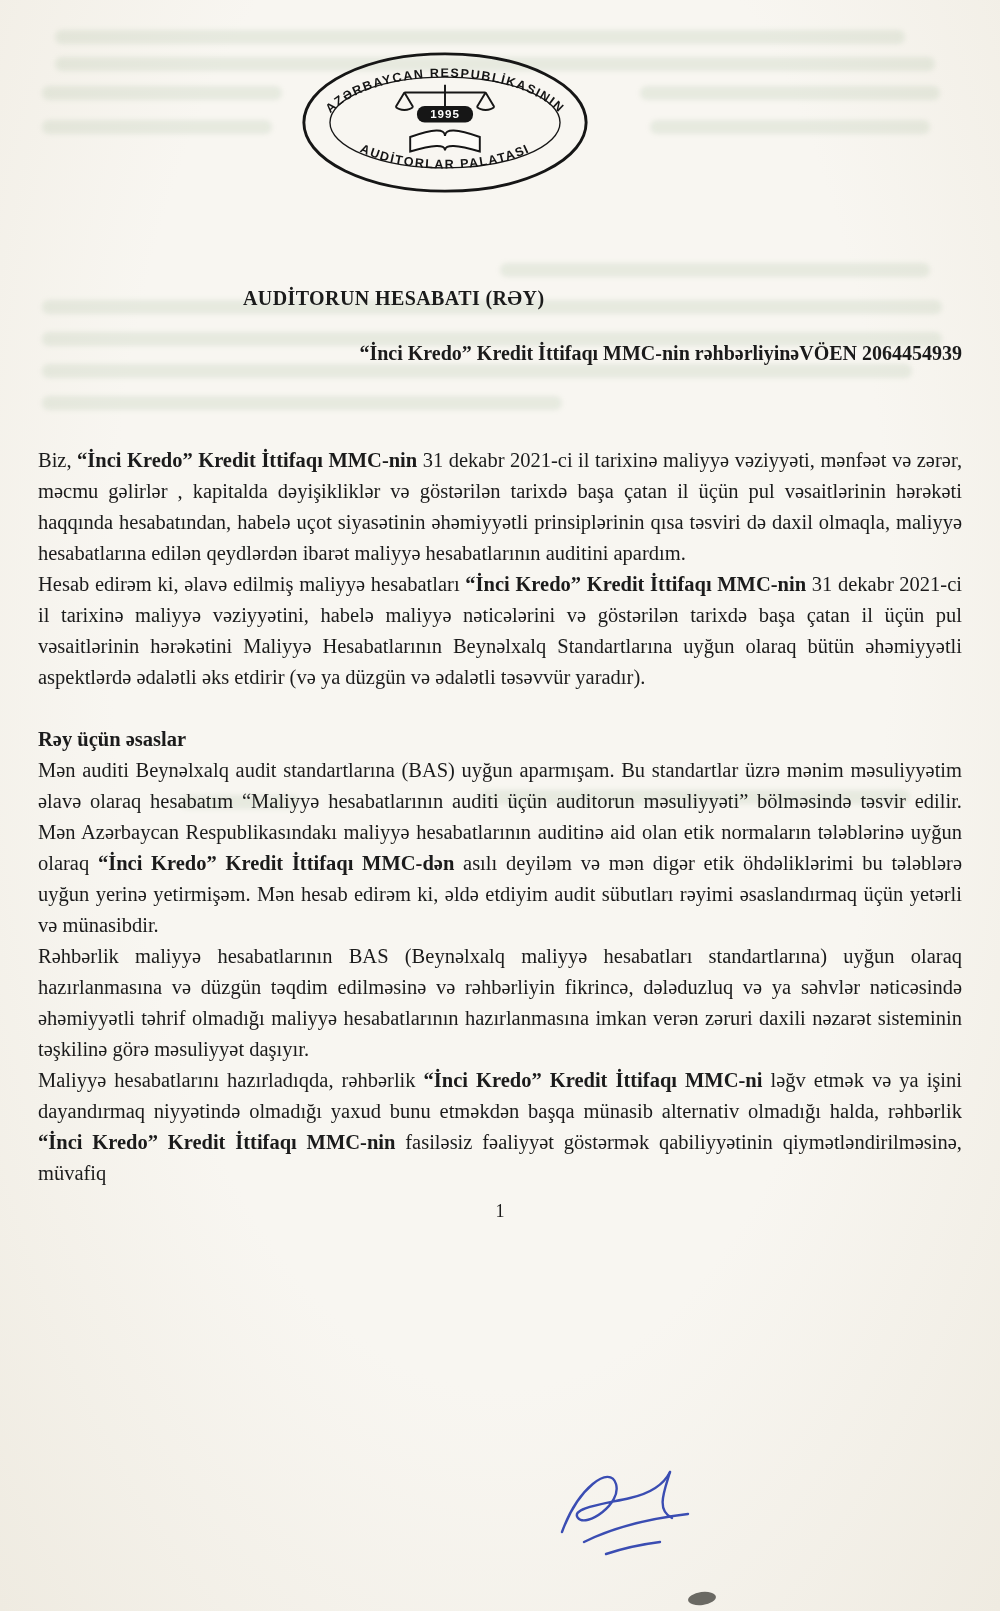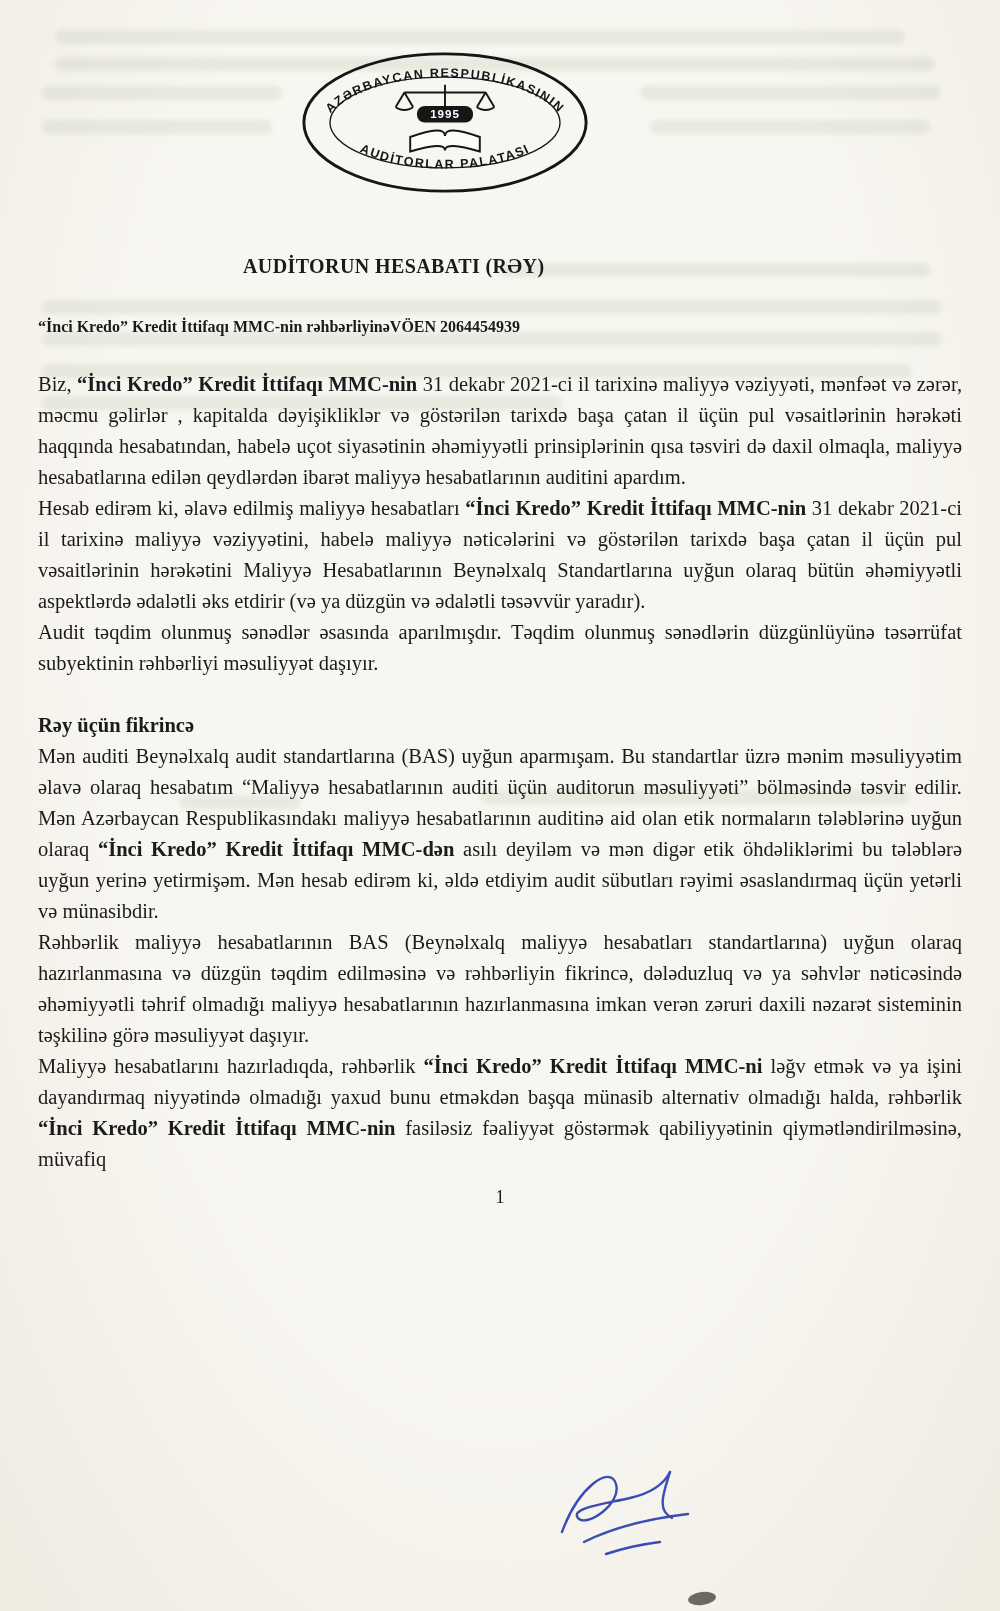--- a/index.html
+++ b/index.html
@@ -12,28 +12,28 @@
     color:#1b1b1b;
     overflow:hidden;
   }
   .inner{position:relative;z-index:2;padding:0 38px;}
   .seal-wrap{ text-align:center; margin-top:50px; transform:translateX(-55px); }
   .seal{ display:inline-block; }
   .seal-arc{ font:700 13px "Liberation Sans", sans-serif; letter-spacing:1.6px; fill:#141414; }
   .seal-year{ font:700 12px "Liberation Sans", sans-serif; letter-spacing:1px; }
   .doc-title{
     font-size:20px;font-weight:700;letter-spacing:.4px;
-    margin:56px 0 0 205px;
+    margin:88px 0 0 205px;
   }
   .addr-row{
-    display:flex;justify-content:flex-start;align-items:baseline;
-    margin-top:40px;font-size:16px;font-weight:700;
+    display:flex;justify-content:flex-end;align-items:baseline;
+    margin-top:32px;font-size:20px;font-weight:700;
   }
   .content{
-    margin-top:33px;
+    margin-top:80px;
     font-size:20.5px;line-height:31px;
     text-align:justify;
   }
   .para{margin:0;}
   .heading{font-weight:700;margin:31px 0 0 0;}
   .b{font-weight:700;}
   .page-number{
     text-align:center;font-size:18px;margin-top:12px;
   }
   .bleed{
@@ -100,22 +100,21 @@
     <div class="doc-title">AUDİTORUN HESABATI (RƏY)</div>
 
     <div class="addr-row">
       <span>“İnci Kredo” Kredit İttifaqı MMC-nin rəhbərliyinə</span>
       <span>VÖEN 2064454939</span>
     </div>
 
     <div class="content" id="doc-content">
         <p class="para"><span>Biz, </span><span class="b">“İnci Kredo” Kredit İttifaqı MMC-nin </span><span>31 dekabr 2021-ci il tarixinə maliyyə vəziyyəti, mənfəət və zərər, məcmu gəlirlər , kapitalda dəyişikliklər və göstərilən tarixdə başa çatan il üçün pul vəsaitlərinin hərəkəti haqqında hesabatından, habelə uçot siyasətinin əhəmiyyətli prinsiplərinin qısa təsviri də daxil olmaqla, maliyyə hesabatlarına edilən qeydlərdən ibarət maliyyə hesabatlarının auditini apardım.</span></p>
         <p class="para"><span>Hesab edirəm ki, əlavə edilmiş maliyyə hesabatları </span><span class="b">“İnci Kredo” Kredit İttifaqı MMC-nin </span><span>31 dekabr 2021-ci il tarixinə maliyyə vəziyyətini, habelə maliyyə nəticələrini və göstərilən tarixdə başa çatan il üçün pul vəsaitlərinin hərəkətini Maliyyə Hesabatlarının Beynəlxalq Standartlarına uyğun olaraq bütün əhəmiyyətli aspektlərdə ədalətli əks etdirir (və ya düzgün və ədalətli təsəvvür yaradır).</span></p>
-        <p class="para"><span>Audit təqdim olunmuş sənədlər əsasında aparılmışdır. Təqdim olunmuş sənədlərin düzgünlüyünə təsərrüfat subyektinin rəhbərliyi məsuliyyət daşıyır.</span></p>
-        <div class="heading"><span class="b">Rəy üçün fikrincə</span></div>
+        <div class="heading"><span class="b">Rəy üçün əsaslar</span></div>
         <p class="para"><span>Mən auditi Beynəlxalq audit standartlarına (BAS) uyğun aparmışam. Bu standartlar üzrə mənim məsuliyyətim əlavə olaraq hesabatım “Maliyyə hesabatlarının auditi üçün auditorun məsuliyyəti” bölməsində təsvir edilir. Mən Azərbaycan Respublikasındakı maliyyə hesabatlarının auditinə aid olan etik normaların tələblərinə uyğun olaraq </span><span class="b">“İnci Kredo” Kredit İttifaqı MMC-dən </span><span>asılı deyiləm və mən digər etik öhdəliklərimi bu tələblərə uyğun yerinə yetirmişəm. Mən hesab edirəm ki, əldə etdiyim audit sübutları rəyimi əsaslandırmaq üçün yetərli və münasibdir.</span></p>
         <p class="para"><span>Rəhbərlik maliyyə hesabatlarının BAS (Beynəlxalq maliyyə hesabatları standartlarına) uyğun olaraq hazırlanmasına və düzgün təqdim edilməsinə və rəhbərliyin fikrincə, dələduzluq və ya səhvlər nəticəsində əhəmiyyətli təhrif olmadığı maliyyə hesabatlarının hazırlanmasına imkan verən zəruri daxili nəzarət sisteminin təşkilinə görə məsuliyyət daşıyır.</span></p>
         <p class="para"><span>Maliyyə hesabatlarını hazırladıqda, rəhbərlik </span><span class="b">“İnci Kredo” Kredit İttifaqı MMC-ni </span><span>ləğv etmək və ya işini dayandırmaq niyyətində olmadığı yaxud bunu etməkdən başqa münasib alternativ olmadığı halda, rəhbərlik </span><span class="b">“İnci Kredo” Kredit İttifaqı MMC-nin </span><span>fasiləsiz fəaliyyət göstərmək qabiliyyətinin qiymətləndirilməsinə, müvafiq</span></p>
       </div>
 
     <div class="page-number">1</div>
   </div>
 
   <svg class="signature" width="180" height="120" viewBox="0 0 180 120">
     <g fill="none" stroke="#2b3fae" stroke-width="2.4" stroke-linecap="round" opacity="0.92">

